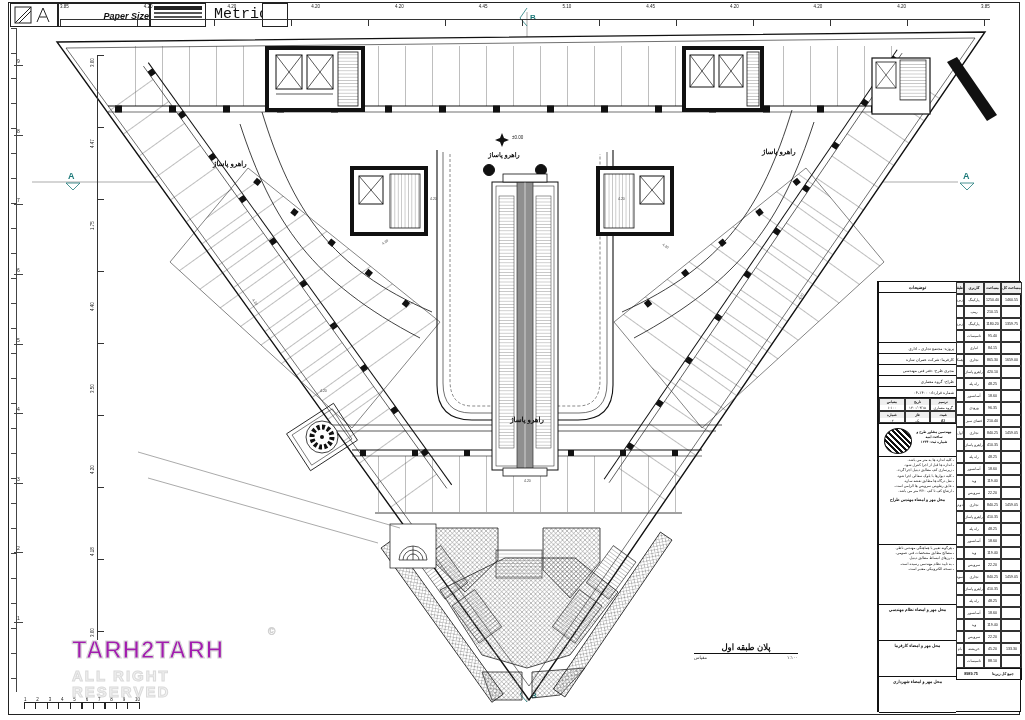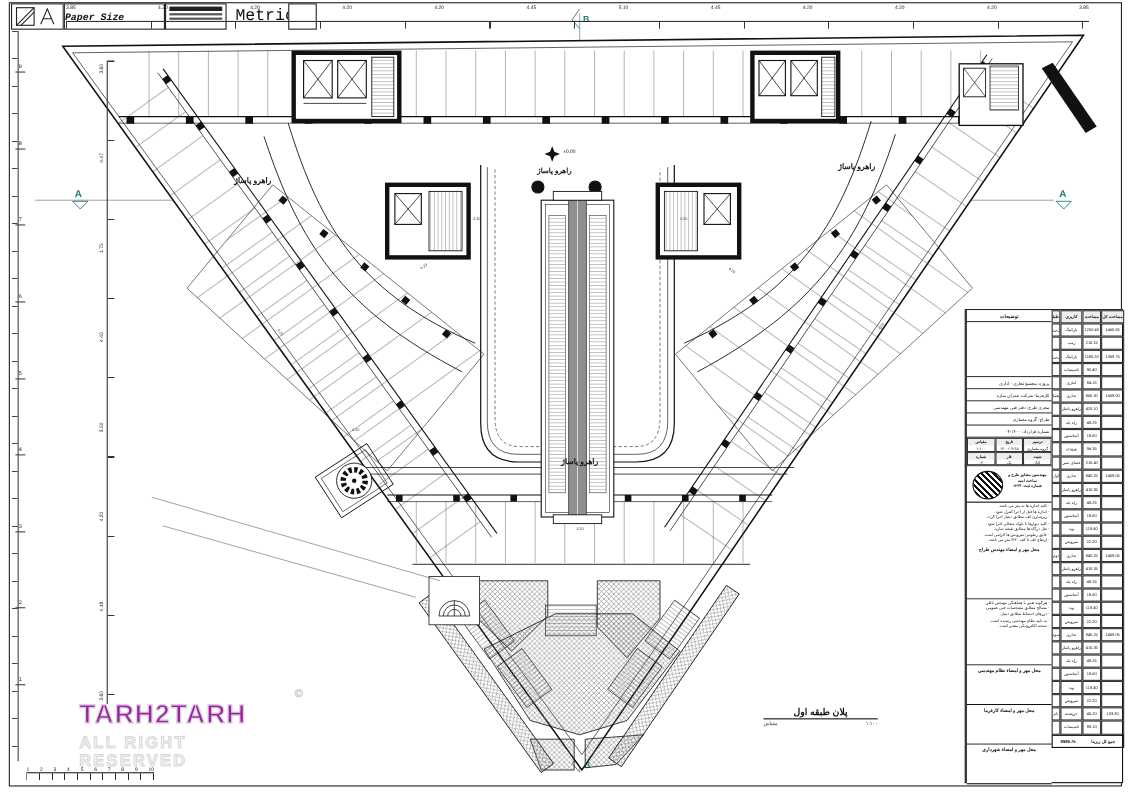--- a/index.html
+++ b/index.html
@@ -2,21 +2,21 @@
 <html lang="en"><head>
 <meta charset="utf-8">
 <style>
   html,body{margin:0;padding:0;background:#fff;}
   body{width:1025px;height:720px;overflow:hidden;font-family:"Liberation Sans",sans-serif;color:#111;}
   .abs{position:absolute;}
   .sheet{position:absolute;left:0;top:0;width:1025px;height:720px;background:#fff;}
   .frame{position:absolute;left:8px;top:2px;width:1010px;height:711px;border:1px solid #222;}
   
   .hbox{position:absolute;top:3px;height:24px;border:1px solid #222;background:#fff;box-sizing:border-box;}
-  .hlabel{font-weight:bold;font-style:italic;font-size:9px;line-height:24px;text-align:left;font-family:Liberation Mono, monospace;}
+  .hlabel{font-weight:bold;font-style:italic;font-size:9px;line-height:24px;text-align:right;}
   .metric{font-family:Liberation Mono, monospace;font-size:15px;line-height:24px;}
   .ubar{height:4px;background:#222;margin:2px 3px 0 3px;}
   .ubar.thin{height:2px;background:#555;}
   
   .dimtop{position:absolute;left:60px;top:4px;width:930px;display:flex;justify-content:space-between;font-size:4.5px;color:#222;}
   .dimtopline{position:absolute;left:60px;top:19px;width:930px;height:6px;
     background:repeating-linear-gradient(90deg,#333 0 1px,transparent 1px 77px);border-top:1px solid #333;}
   .dimleft{position:absolute;left:88px;top:60px;height:575px;display:flex;flex-direction:column;justify-content:space-between;font-size:4.5px;color:#222;}
   .dimleft span{transform:rotate(-90deg);display:block;}
   .dimleftline{position:absolute;left:97px;top:55px;height:585px;width:6px;

